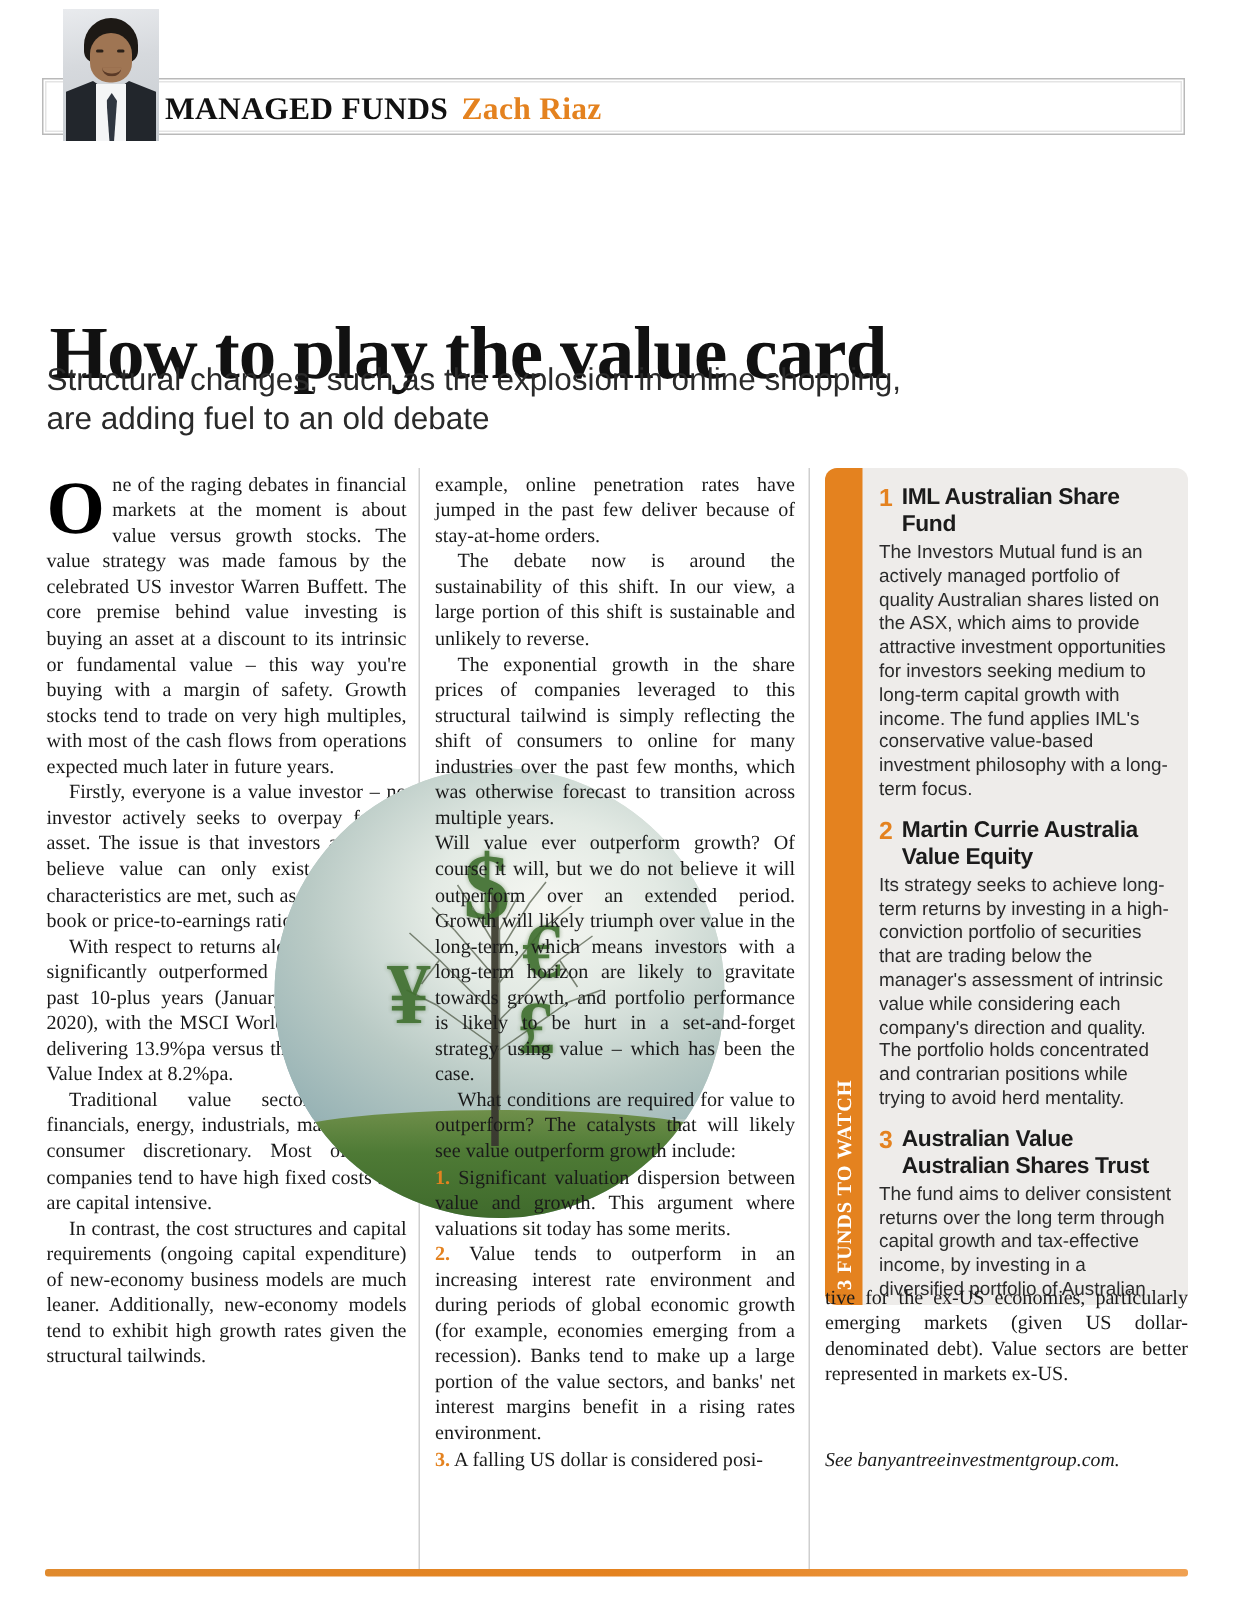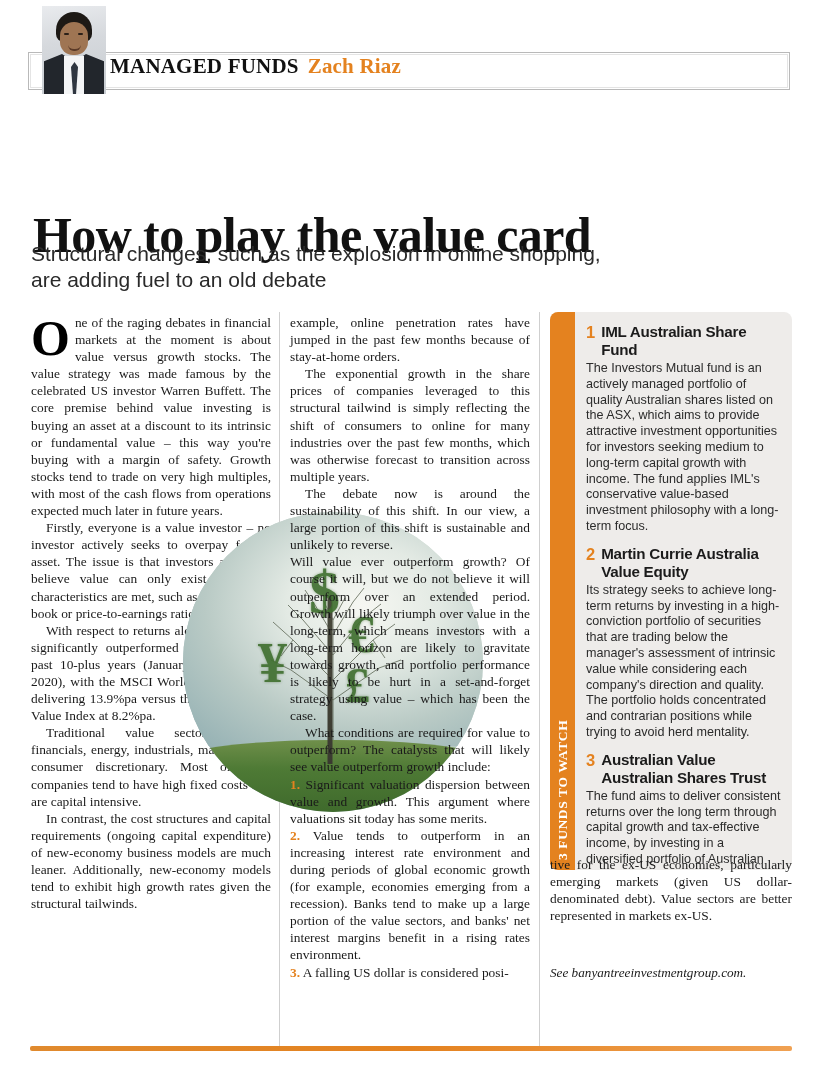--- a/index.html
+++ b/index.html
@@ -32,21 +32,21 @@
     left: 1px; top: 1px; right: 1px; bottom: 1px;
     border: 1px solid #e4e4e4;
     box-sizing: border-box;
   }
   #masthead-title {
     position: absolute;
     left: 110px;
     top: 54px;
     height: 36px;
     display: flex;
-    align-items: flex-start;
+    align-items: center;
     font-family: "Liberation Serif", serif;
     font-weight: bold;
     font-size: 21px;
     letter-spacing: 0.2px;
     white-space: nowrap;
   }
   #masthead-title .kicker {
     color: #111111;
   }
   #masthead-title .byline {
@@ -394,23 +394,23 @@
     </g>
   </svg>
   <div class="trunk"></div>
   <div class="sym sym-d">$</div>
   <div class="sym sym-e">€</div>
   <div class="sym sym-y">¥</div>
   <div class="sym sym-p">£</div>
 </div>
 
 <div class="col" id="col2">
-  <p class="first"><span>example, online penetration rates have jumped in the past few months because of stay-at-home orders.</span></p>
+  <p class="first"><span>example, online penetration rates have jumped in the past few deliver because of stay-at-home orders.</span></p>
+  <p><span>The debate now is around the sustainability of this shift. In our view, a large portion of this shift is sustainable and unlikely to reverse.</span></p>
   <p><span>The exponential growth in the share prices of companies leveraged to this structural tailwind is simply reflecting the shift of consumers to online for many industries over the past few months, which was otherwise forecast to transition across multiple years.</span></p>
-  <p><span>The debate now is around the sustainability of this shift. In our view, a large portion of this shift is sustainable and unlikely to reverse.</span></p>
   <p style="text-indent:0"><span>Will value ever outperform growth? Of course it will, but we do not believe it will outperform over an extended period. Growth will likely triumph over value in the long-term, which means investors with a long-term horizon are likely to gravitate towards growth, and portfolio performance is likely to be hurt in a set-and-forget strategy using value – which has been the case.</span></p>
   <p><span>What conditions are required for value to outperform? The catalysts that will likely see value outperform growth include:</span></p>
   <p style="text-indent:0"><span class="numb">1.</span> <span>Significant valuation dispersion between value and growth. This argument where valuations sit today has some merits.</span></p>
   <p style="text-indent:0"><span class="numb">2.</span> <span>Value tends to outperform in an increasing interest rate environment and during periods of global economic growth (for example, economies emerging from a recession). Banks tend to make up a large portion of the value sectors, and banks' net interest margins benefit in a rising rates environment.</span></p>
   <p style="text-indent:0"><span class="numb">3.</span> <span>A falling US dollar is considered posi-</span></p>
 </div>
 
 <aside id="sidebar">
   <div id="sidebar-tab">
     <div id="sidebar-tab-label">3 FUNDS TO WATCH</div>

